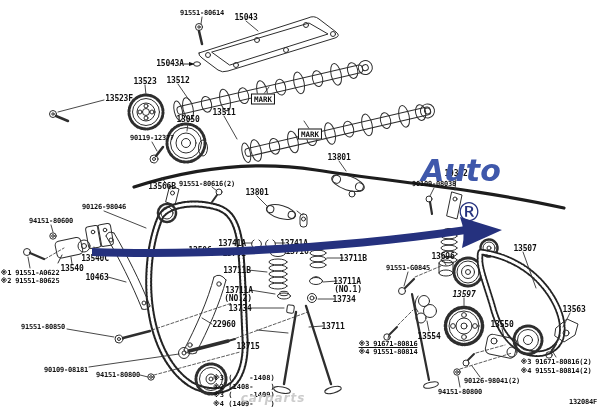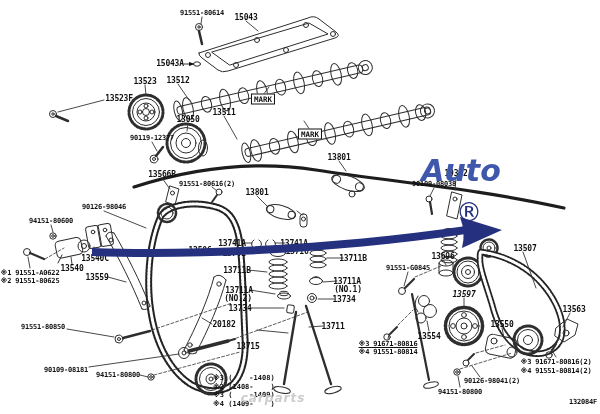--- a/index.html
+++ b/index.html
@@ -286,36 +286,36 @@
       <span class="plbl" style="left: 202px; top: 13px;">91551-80614</span>
       <span class="plbl big" style="left: 246px; top: 17px;">15043</span>
       <span class="plbl big" style="left: 170px; top: 63px;">15043A</span>
       <span class="plbl big" style="left: 145px; top: 81px;">13523</span>
       <span class="plbl big" style="left: 178px; top: 80px;">13512</span>
       <span class="plbl big" style="left: 119px; top: 98px;">13523F</span>
       <span class="plbl big" style="left: 188px; top: 119px;">13050</span>
       <span class="plbl" style="left: 152px; top: 138px;">90119-12377</span>
       <span class="plbl big" style="left: 224px; top: 112px;">13511</span>
       <span class="plbl big" style="left: 339px; top: 157px;">13801</span>
-      <span class="plbl big" style="left: 162px; top: 174px; text-align: center;">13566B</span>
+      <span class="plbl big" style="left: 162px; top: 186px; text-align: center;">13566B</span>
       <span class="plbl" style="left: 207px; top: 184px;">91551-80616(2)</span>
       <span class="plbl" style="left: 104px; top: 207px;">90126-98046</span>
       <span class="plbl big" style="left: 257px; top: 192px;">13801</span>
       <span class="plbl big" style="left: 297px; top: 207px; margin-top: 44px;">13716</span>
       <span class="plbl" style="left: 434px; top: 184px;">90109-08038</span>
       <span class="plbl big" style="left: 456px; top: 173px;">19352</span>
       <span class="plbl big" style="left: 200px; top: 250px;">13506</span>
       <span class="plbl big" style="left: 232px; top: 243px;">13741A</span>
       <span class="plbl big" style="left: 294px; top: 243px;">13741A</span>
       <span class="plbl big" style="left: 234px; top: 253px;">13741</span>
       <span class="plbl big" style="left: 237px; top: 270px;">13711B</span>
       <span class="plbl big" style="left: 239px; top: 290px;">13711A</span>
       <span class="plbl big" style="left: 238px; top: 298px;">(NO.2)</span>
       <span class="plbl big" style="left: 240px; top: 308px;">13734</span>
-      <span class="plbl big" style="left: 224px; top: 324px;">20182</span>
+      <span class="plbl big" style="left: 224px; top: 324px;">22960</span>
       <span class="plbl big" style="left: 248px; top: 330px; margin-top: 16px;">13715</span>
       <span class="plbl big" style="left: 353px; top: 258px;">13711B</span>
       <span class="plbl big" style="left: 347px; top: 281px;">13711A</span>
       <span class="plbl big" style="left: 348px; top: 289px;">(NO.1)</span>
       <span class="plbl big" style="left: 344px; top: 299px;">13734</span>
       <span class="plbl big" style="left: 333px; top: 326px;">13711</span>
       <span class="plbl" style="left: 408px; top: 268px;">91551-G0845</span>
       <span class="plbl" style="left: 388px; top: 344px; text-decoration: underline;">※3 91671-80816</span>
       <span class="plbl" style="left: 388px; top: 352px;">※4 91551-80814</span>
       <span class="plbl big" style="left: 429px; top: 336px;">13554</span>
@@ -324,21 +324,21 @@
       <span class="plbl big" style="left: 525px; top: 248px;">13507</span>
       <span class="plbl big" style="left: 502px; top: 324px;">13550</span>
       <span class="plbl big" style="left: 574px; top: 309px;">13563</span>
       <span class="plbl" style="left: 556px; top: 362px;">※3 91671-80816(2)</span>
       <span class="plbl" style="left: 556px; top: 371px;">※4 91551-80814(2)</span>
       <span class="plbl" style="left: 492px; top: 381px;">90126-98041(2)</span>
       <span class="plbl" style="left: 460px; top: 392px;">94151-80800</span>
       <span class="plbl" style="left: 51px; top: 221px;">94151-80600</span>
       <span class="plbl big" style="left: 95px; top: 258px;">13540C</span>
       <span class="plbl big" style="left: 72px; top: 268px;">13540</span>
-      <span class="plbl big" style="left: 97px; top: 277px;">13559</span>
+      <span class="plbl big" style="left: 97px; top: 277px;">10463</span>
       <span class="plbl" style="left: 30px; top: 273px;">※1 91551-A0622</span>
       <span class="plbl" style="left: 30px; top: 281px;">※2 91551-80625</span>
       <span class="plbl" style="left: 43px; top: 327px;">91551-80850</span>
       <span class="plbl" style="left: 66px; top: 370px;">90109-08181</span>
       <span class="plbl" style="left: 118px; top: 375px;">94151-80800</span>
       <span class="mark" style="left: 263px; top: 99px;">MARK</span>
       <span class="mark" style="left: 310px; top: 134px;">MARK</span>
     </div>
 
   <div id="legend">

